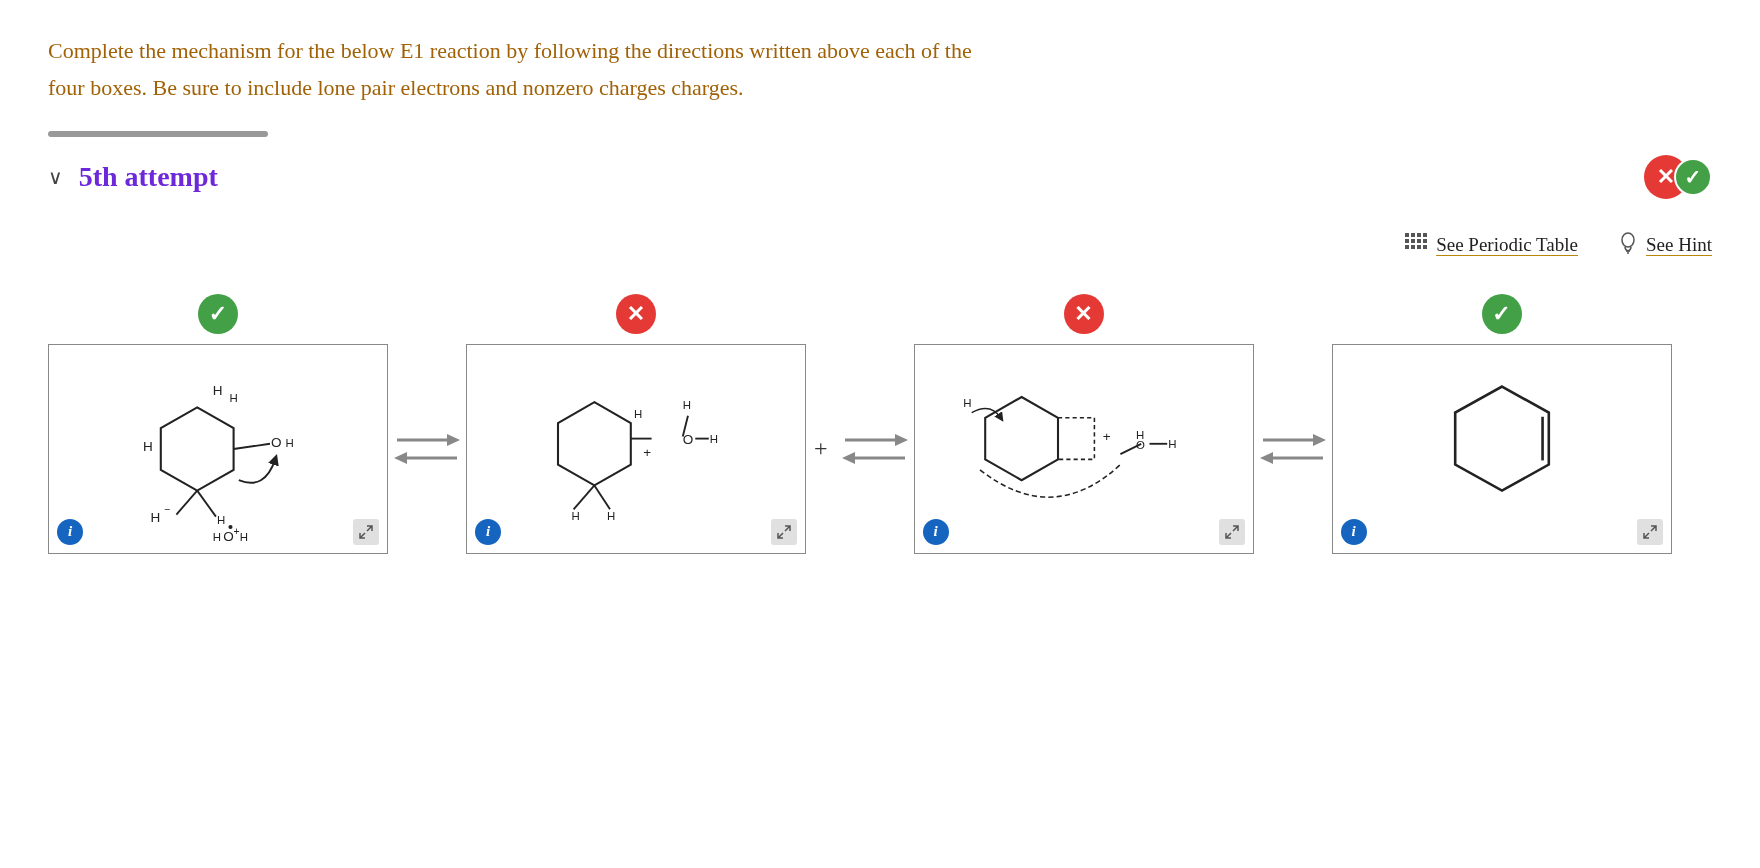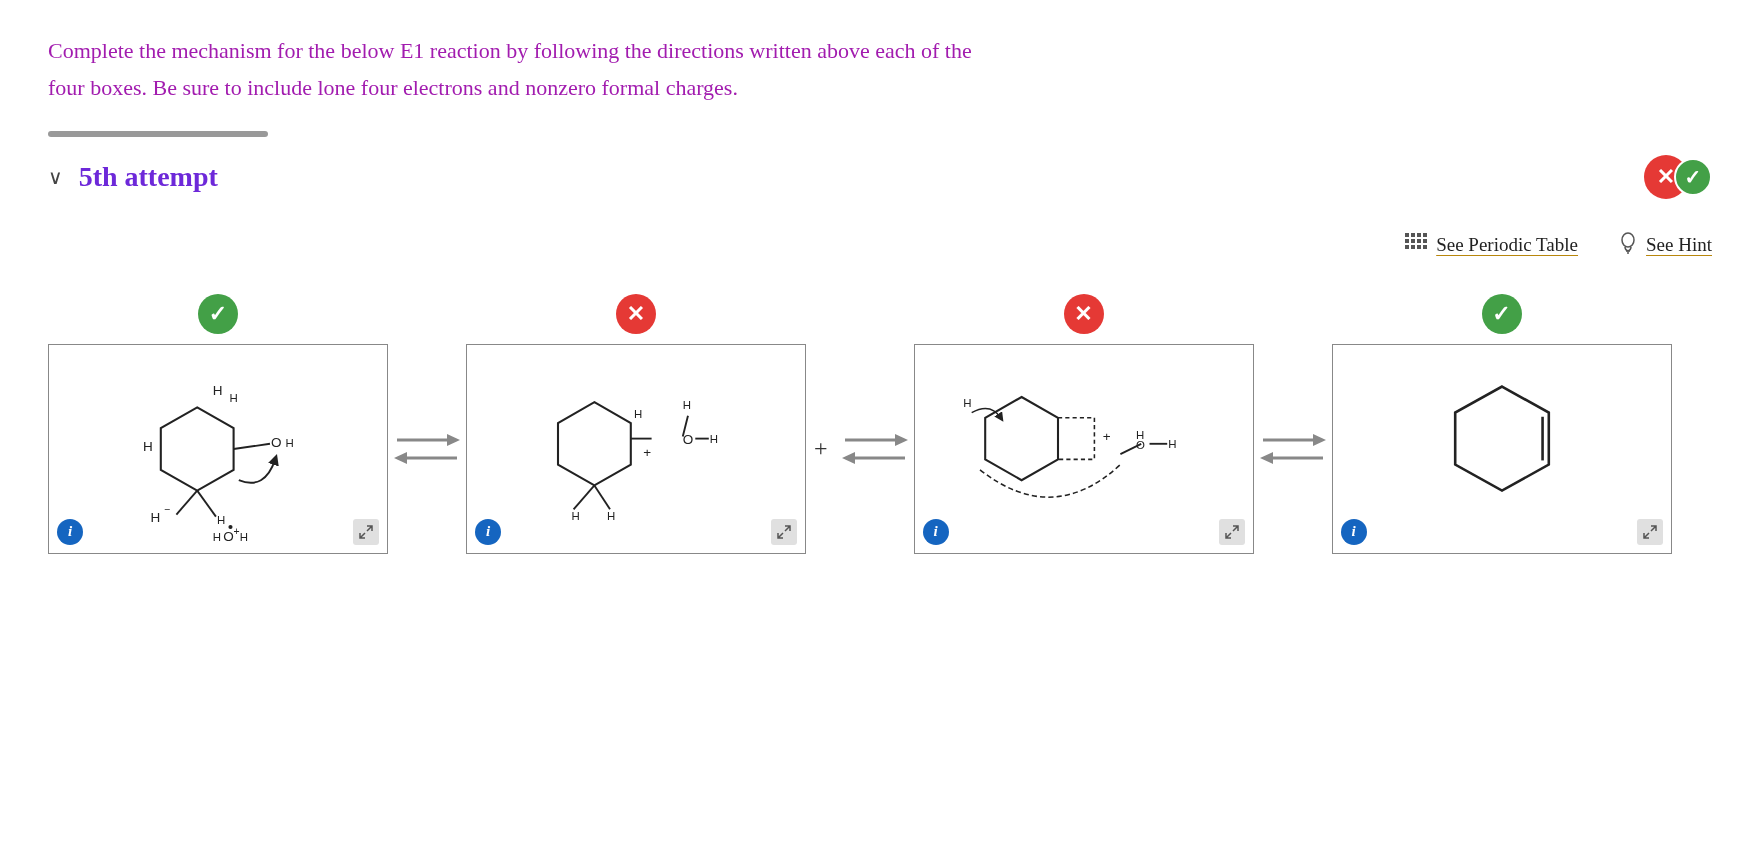--- a/index.html
+++ b/index.html
@@ -14,21 +14,21 @@
 
     .page-container {
       padding: 32px 48px 40px 48px;
     }
 
     .question-text {
       font-size: 22px;
       line-height: 1.7;
       max-width: 1400px;
       margin-bottom: 24px;
-      color: #a21caf;
+      color: #a16207;
     }
 
     .divider-bar {
       width: 220px;
       height: 6px;
       background: #999;
       border-radius: 3px;
       margin-bottom: 18px;
     }
 
@@ -236,21 +236,21 @@
       height: 100%;
     }
   </style>
 </head>
 <body>
 
 <div class="page-container">
 
   <div class="question-text">
     <div>Complete the mechanism for the below E1 reaction by following the directions written above each of the</div>
-    <div>four boxes. Be sure to include lone four electrons and nonzero formal charges.</div>
+    <div>four boxes. Be sure to include lone pair electrons and nonzero charges charges.</div>
   </div>
 
   <div class="divider-bar"></div>
 
   <div class="attempt-header">
     <div class="attempt-left">
       <span class="chevron-icon">∨</span>
       <span class="attempt-title">5th attempt</span>
     </div>
     <div class="attempt-status-icons">

